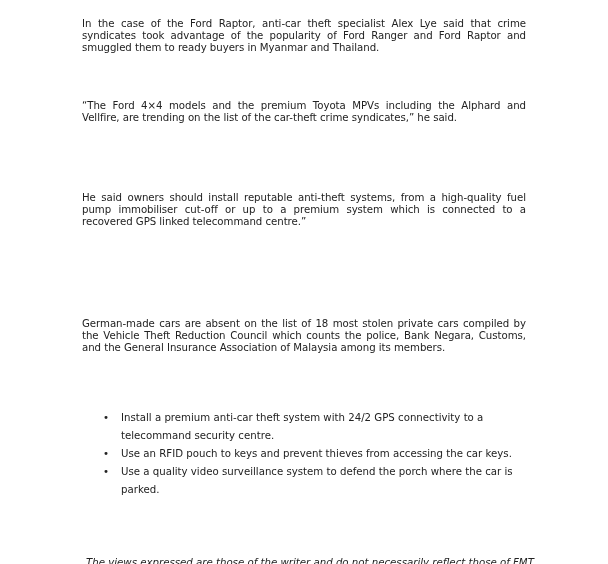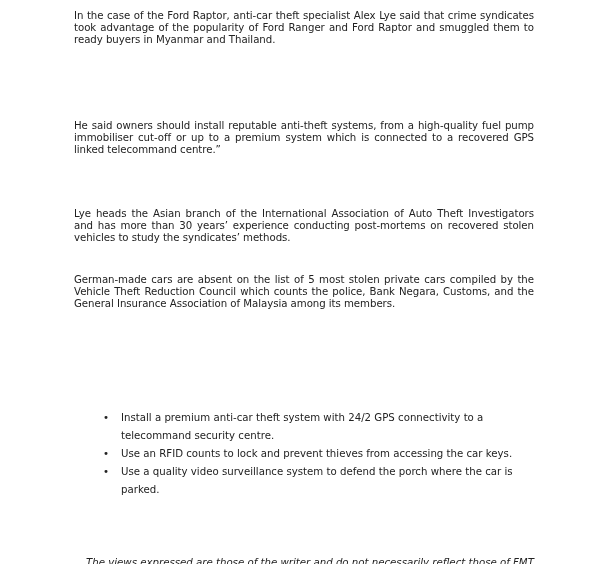--- a/index.html
+++ b/index.html
@@ -1,50 +1,50 @@
 <!DOCTYPE html>
 <html><head>
 <meta charset="utf-8">
 <style>
   html, body { margin: 0; padding: 0; background: #ffffff; }
   body { width: 608px; height: 564px; overflow: hidden; position: relative;
          font-family: "DejaVu Sans", sans-serif; color: #222222; }
   .doc { position: absolute; left: 70px; top: 6px; width: 468px; }
-  .p { font-size: 10.2px; line-height: 12px; text-align: justify; margin: 4px; letter-spacing: -0.05px; }
+  .p { font-size: 10.2px; line-height: 12px; text-align: justify; margin: 12px; letter-spacing: -0.05px; }
   .gap { height: 22px; }
   ul.bullets { margin: 0; padding: 0; list-style: none; position: absolute; left: 103px; top: 409px; width: 420px; }
   ul.bullets li { position: relative; padding-left: 18px; font-size: 10.2px; line-height: 18px; }
   ul.bullets li .dot { position: absolute; left: 0; top: 0; }
   .disclaimer { position: absolute; left: 70px; top: 541px; font-size: 10.2px; font-style: italic; margin: 16px; }
 </style>
 </head>
 <body>
 
 <div class="doc">
   <p class="p">In the case of the Ford Raptor, anti-car theft specialist Alex Lye said that crime syndicates took advantage of the popularity of Ford Ranger and Ford Raptor and smuggled them to ready buyers in Myanmar and Thailand.</p>
   <div class="gap"></div>
+  <p class="p">“The Ford 4×4 models and the premium Toyota MPVs including the Alphard and Vellfire, are trending on the list of the car-theft crime syndicates,” he said.</p>
   <div class="gap"></div>
   <div class="gap"></div>
   <p class="p">He said owners should install reputable anti-theft systems, from a high-quality fuel pump immobiliser cut-off or up to a premium system which is connected to a recovered GPS linked telecommand centre.”</p>
   <div class="gap"></div>
   <div class="gap"></div>
-  <p class="p">Lye heads the Asian branch of the International Association of Auto Theft Investigators and has more than 30 years’ experience conducting post-mortems on recovered stolen vehicles to study the syndicates’ methods.</p>
   <div class="gap"></div>
-  <p class="p">German-made cars are absent on the list of 5 most stolen private cars compiled by the Vehicle Theft Reduction Council which counts the police, Bank Negara, Customs, and the General Insurance Association of Malaysia among its members.</p>
+  <p class="p">German-made cars are absent on the list of 18 most stolen private cars compiled by the Vehicle Theft Reduction Council which counts the police, Bank Negara, Customs, and the General Insurance Association of Malaysia among its members.</p>
   <div class="gap"></div>
 </div>
 
 <ul class="bullets">
   <li>
     <span class="dot">•</span>
     <span>Install a premium anti-car theft system with 24/2 GPS connectivity to a telecommand security centre.</span>
   </li>
   <li>
     <span class="dot">•</span>
-    <span>Use an RFID counts to lock and prevent thieves from accessing the car keys.</span>
+    <span>Use an RFID pouch to keys and prevent thieves from accessing the car keys.</span>
   </li>
   <li>
     <span class="dot">•</span>
     <span>Use a quality video surveillance system to defend the porch where the car is parked.</span>
   </li>
 </ul>
 
 <p class="disclaimer">The views expressed are those of the writer and do not necessarily reflect those of FMT.</p>
 
 </body></html>

